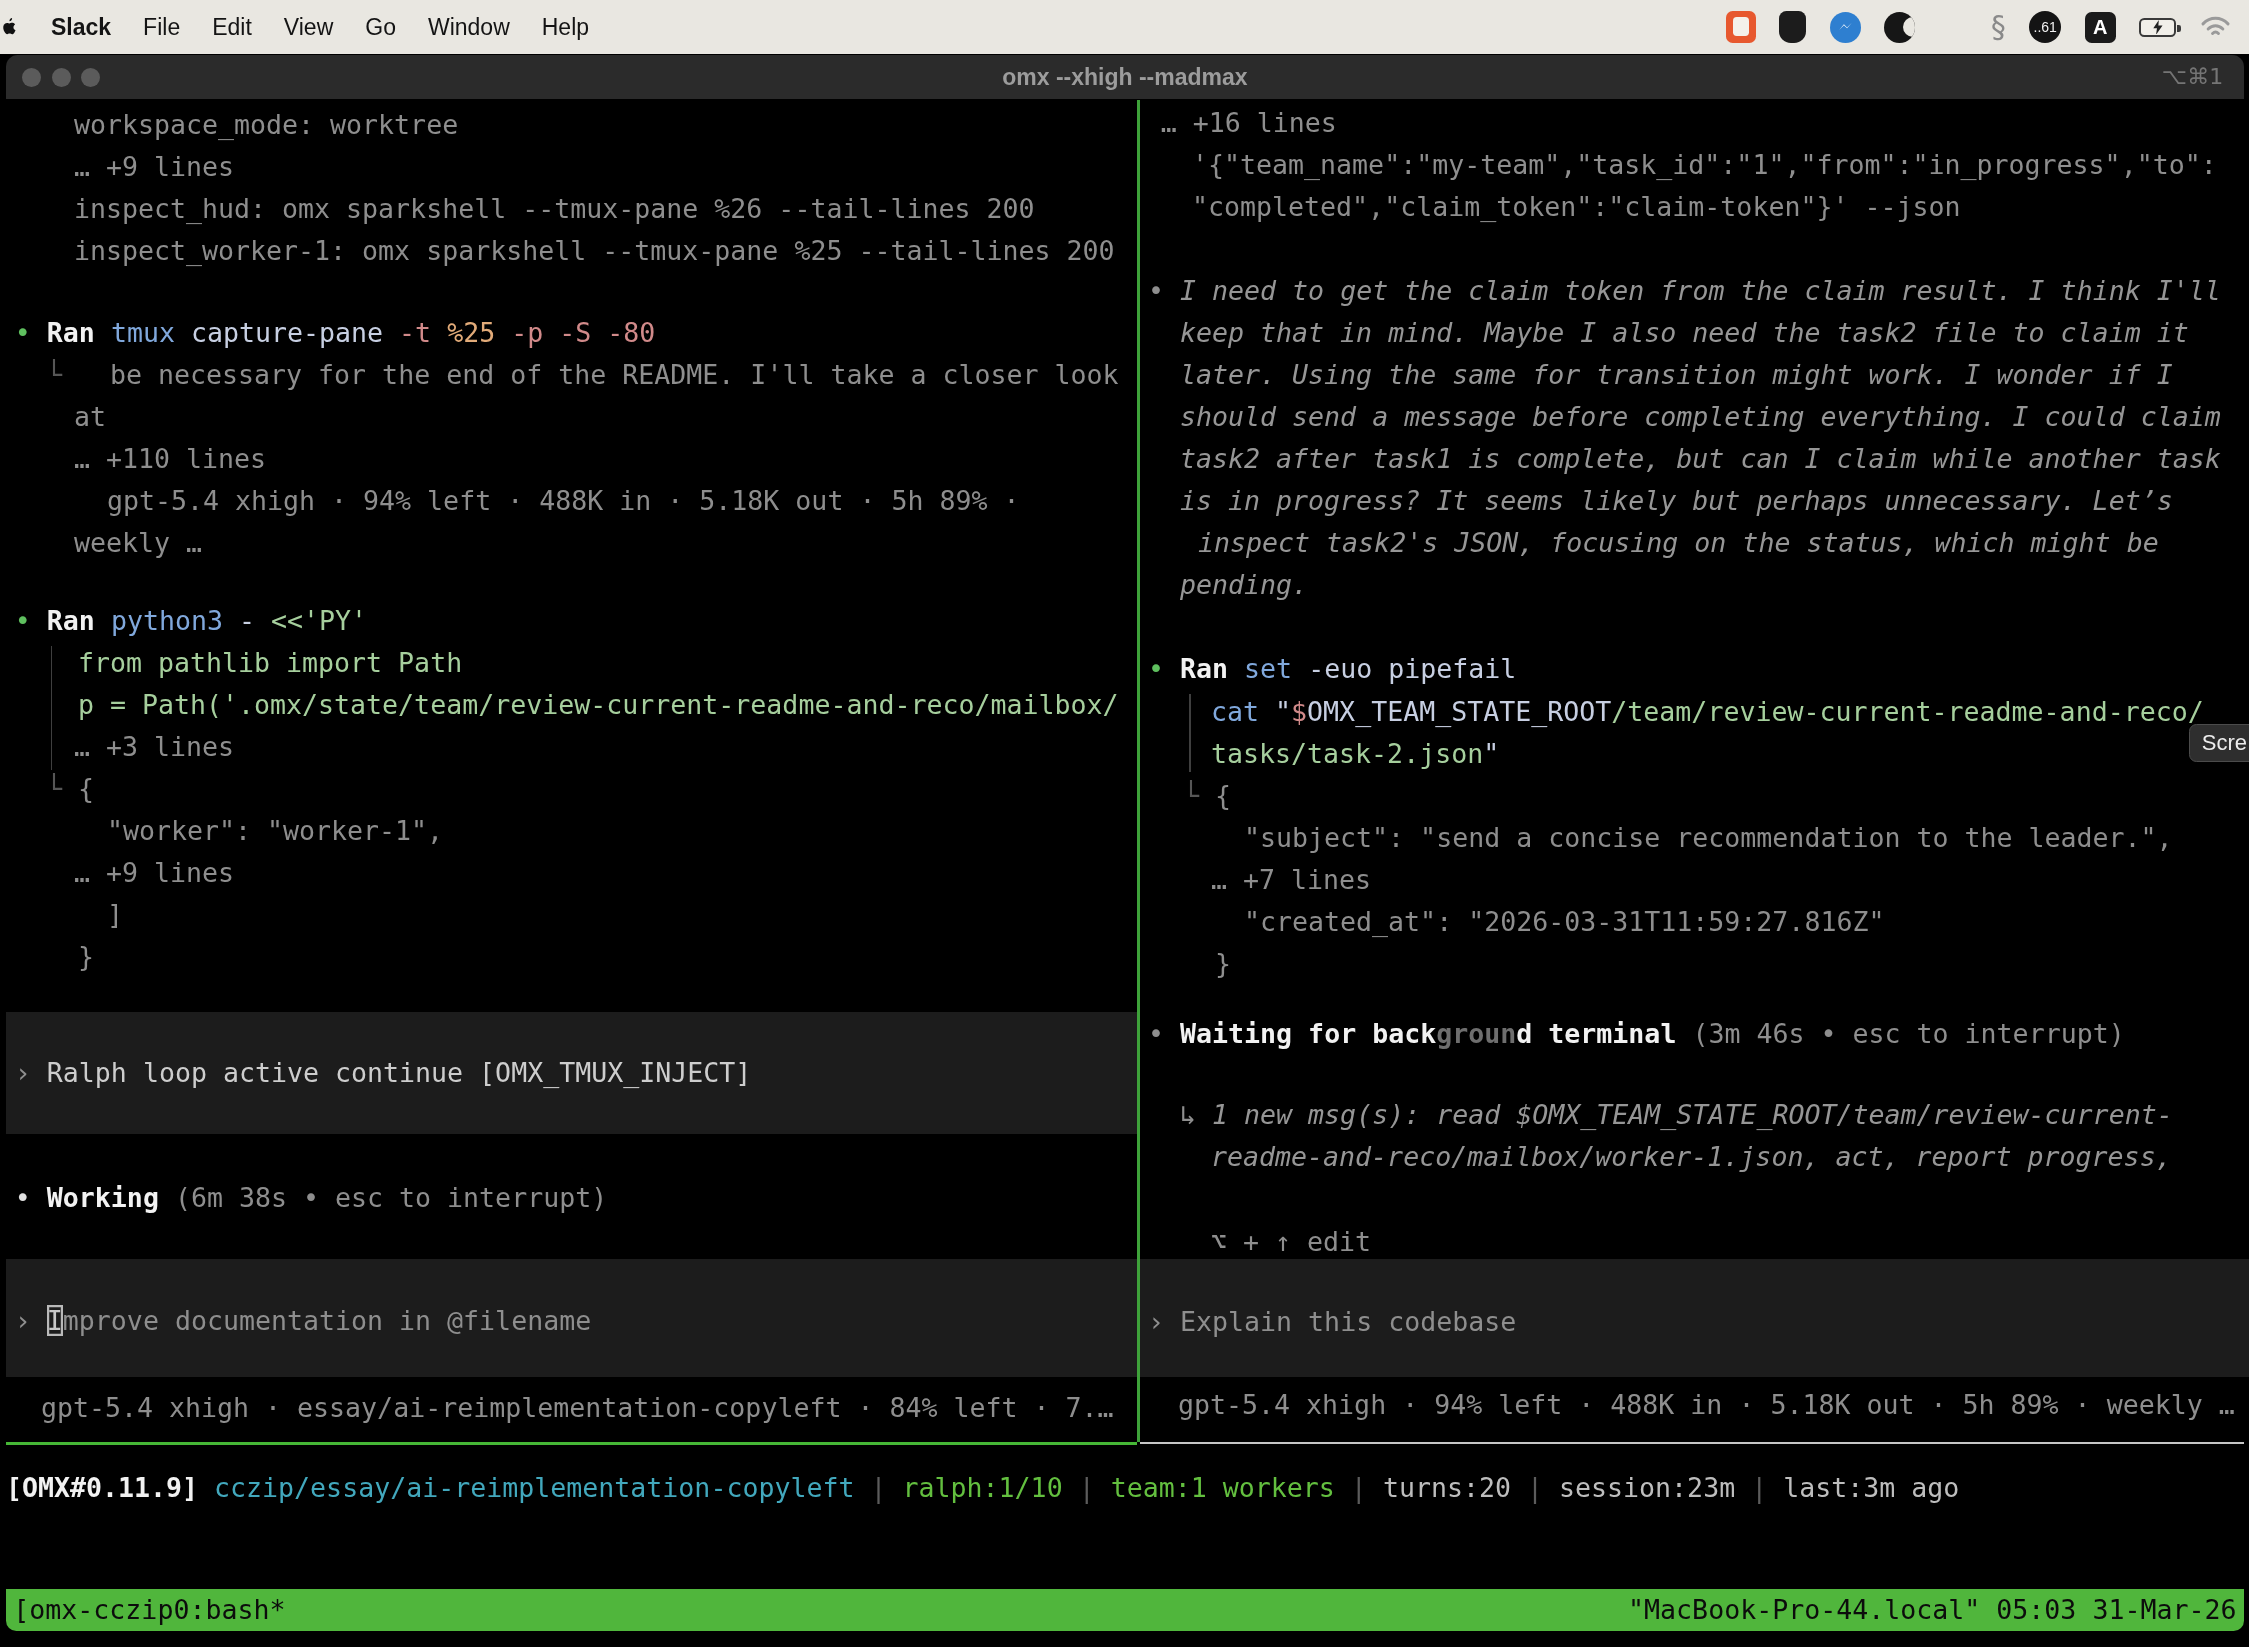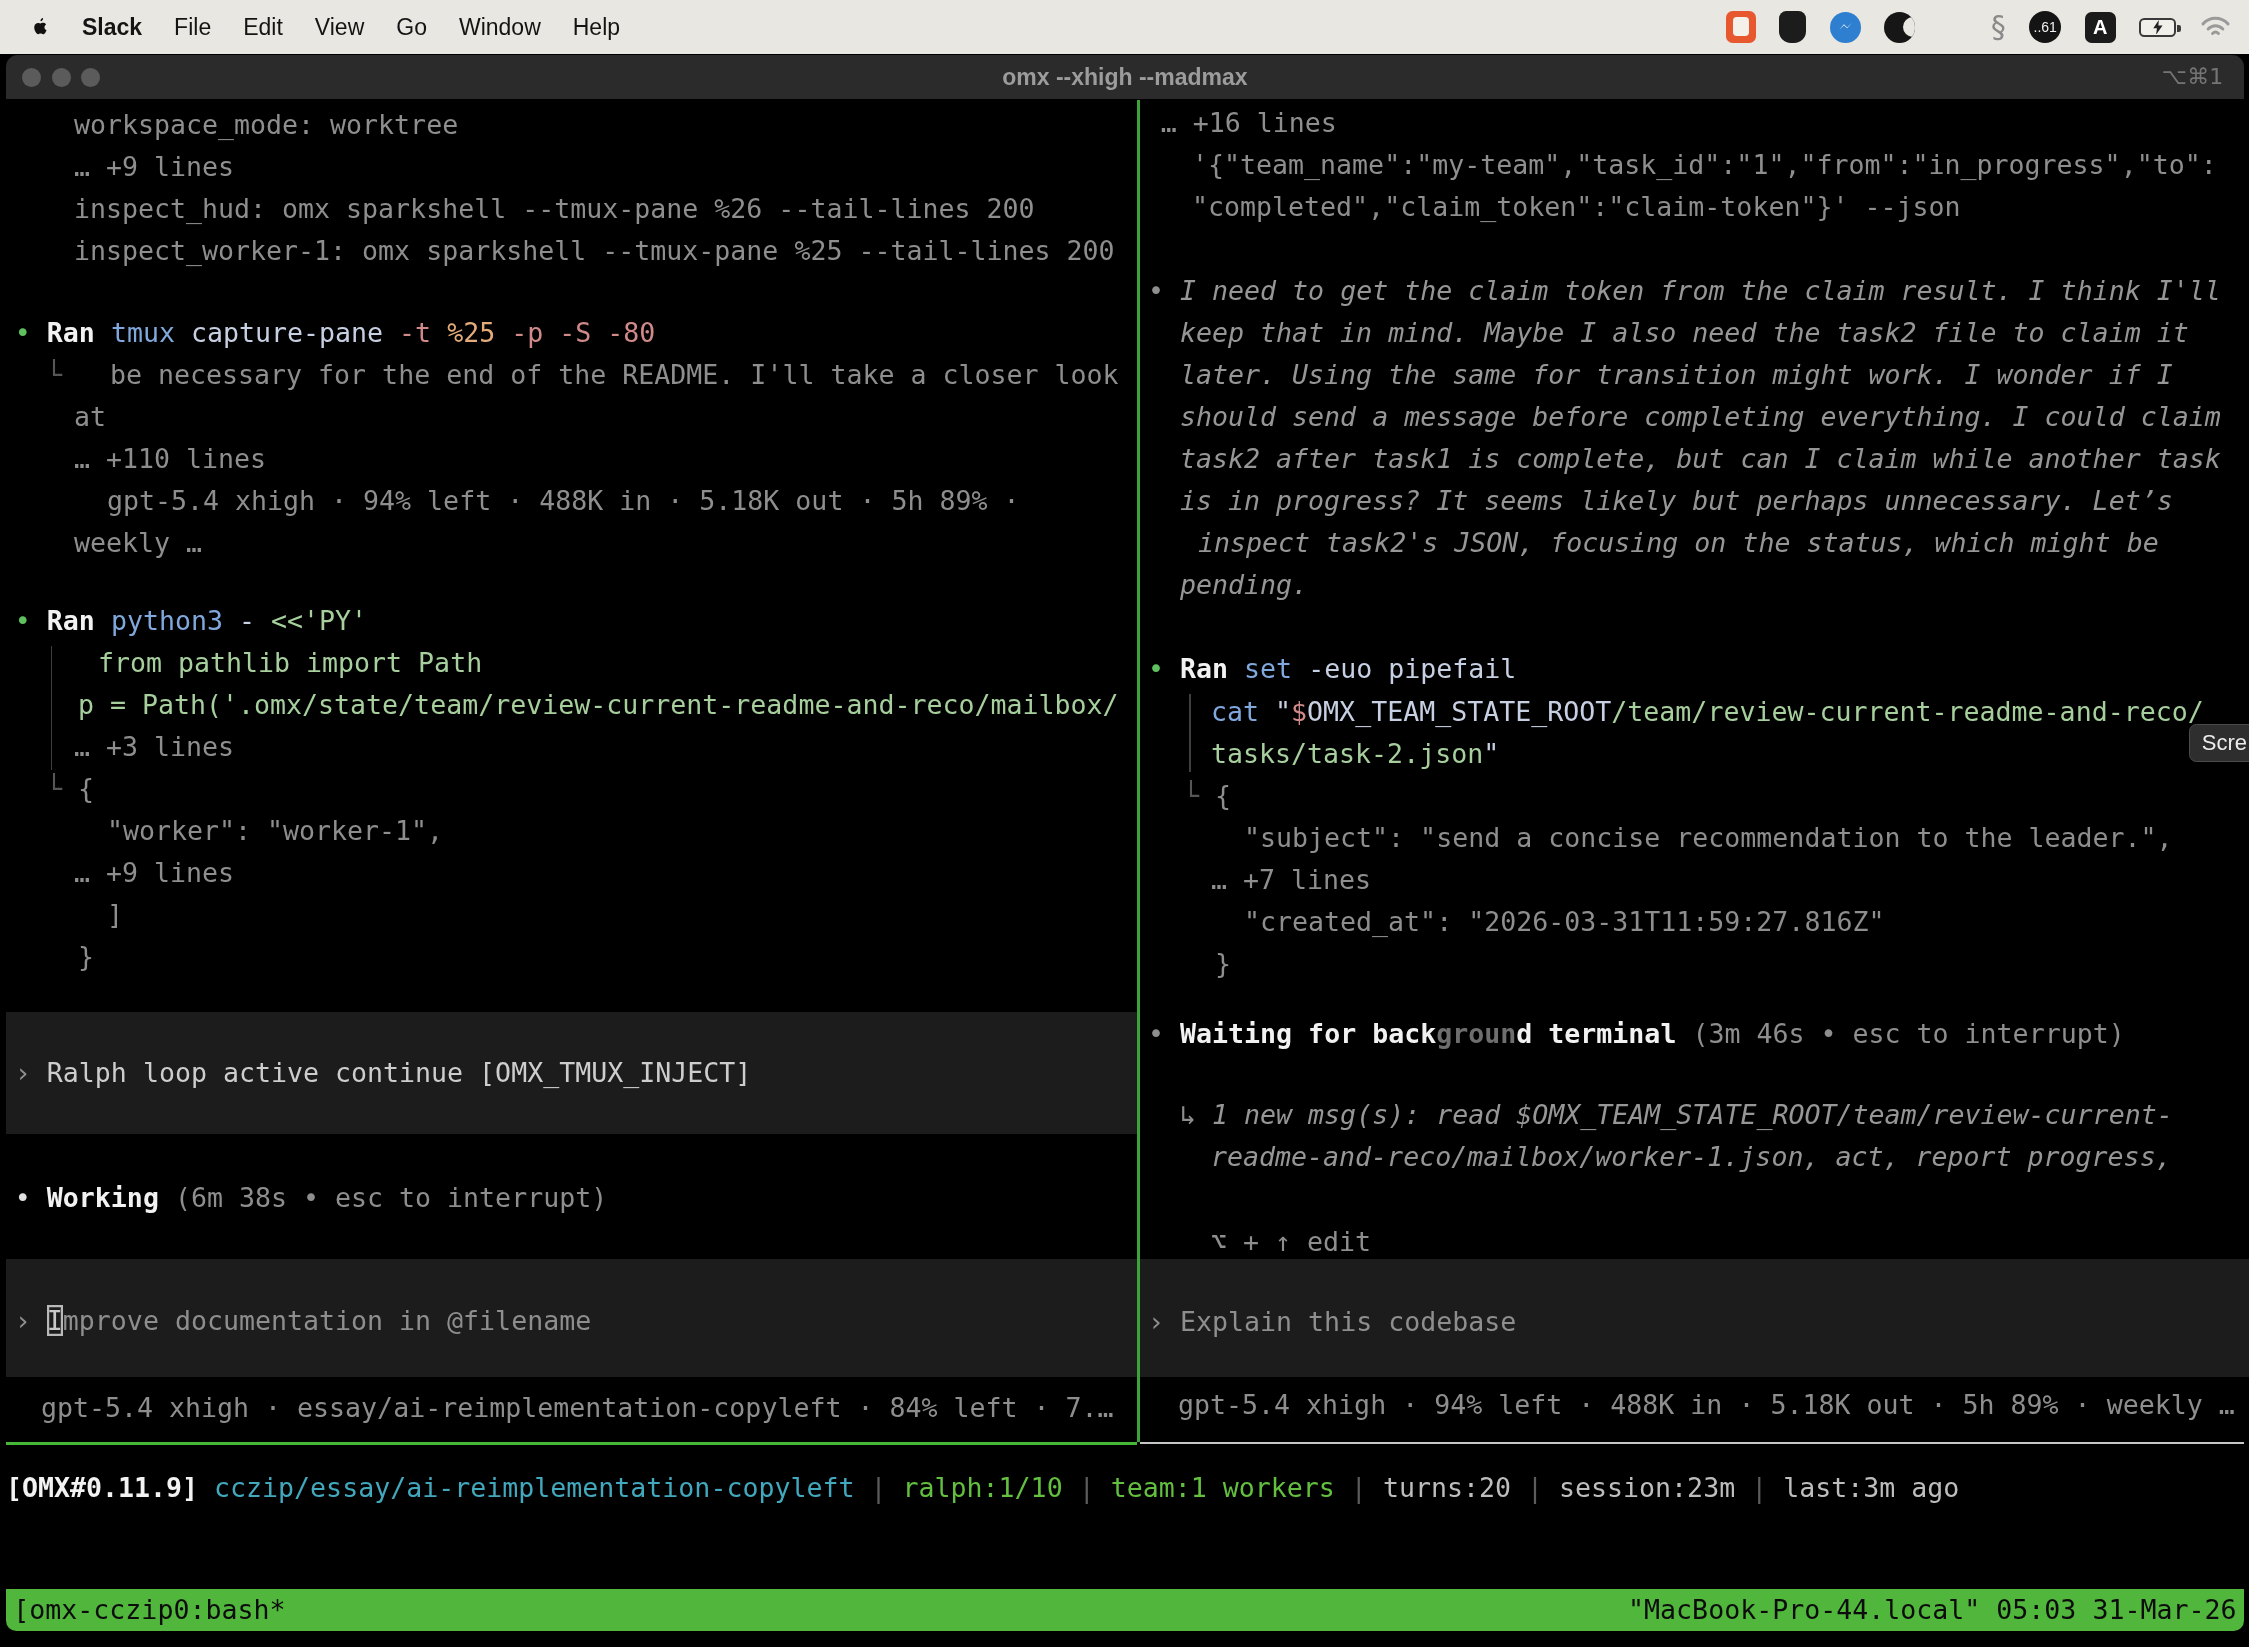--- a/index.html
+++ b/index.html
@@ -1,21 +1,21 @@
 <!DOCTYPE html>
 <html style="font-size:11.8px"><head>
 <meta charset="utf-8">
 <style>
   * { margin:0; padding:0; box-sizing:border-box; }
   html,body { width:2250px; height:1648px; background:#000; overflow:hidden; }
   body { font-family:"DejaVu Sans Mono", monospace; position:relative; }
 
   
   .menubar { position:absolute; left:0; top:0; width:2250px; height:54px;
-    background:#e9e7e1; display:flex; align-items:center; padding-left:31px;
+    background:#e9e7e1; display:flex; align-items:center; 
     font-family:"Liberation Sans", sans-serif; font-size:23px; color:#141414; z-index:10; }
   .menubar .apple { margin-right:32px; display:flex; align-items:center; }
   .menubar .mi { margin-right:32px; }
   .menubar .app { font-weight:bold; }
   .statusicons { margin-left:auto; display:flex; align-items:center; gap:23.6px; padding-right:19px; }
   .sic { display:flex; align-items:center; justify-content:center; }
   .ic-rec { width:29.5px; height:32px; background:#e7582e; border-radius:6.6px; position:relative; }
   .ic-rec::after { content:''; position:absolute; left:6.6px; top:5.9px; width:16px; height:19px; background:#f4f1ea; border-radius:3.7px; }
   .ic-shield { width:26.6px; height:32px; background:#1c1c1c; border-radius:7.4px 7.4px 11.8px 11.8px; display:grid;
     grid-template-columns:repeat(3,5.2px); grid-template-rows:repeat(3,5.2px); gap:2.2px; place-content:center; }
@@ -170,21 +170,21 @@
     <div class="tl" style="left: 68px; top: 46px;"><span class="c-gray">… +9 lines</span></div>
     <div class="tl" style="left: 68px; top: 88px;"><span class="c-gray">inspect_hud: omx sparkshell --tmux-pane %26 --tail-lines 200</span></div>
     <div class="tl" style="left: 68px; top: 130px;"><span class="c-gray">inspect_worker-1: omx sparkshell --tmux-pane %25 --tail-lines 200</span></div>
     <div class="tl" style="left: 8.9px; top: 212px;"><span class="c-gb">•</span><span class="c-gray"> </span><span class="c-wb">Ran</span><span class="c-gray"> </span><span class="c-blue">tmux</span><span class="c-lav"> capture-pane </span><span class="c-rose">-t</span><span class="c-lav"> </span><span class="c-orange">%25</span><span class="c-rose"> -p -S -80</span></div>
     <div class="tl" style="left: 40px; top: 254px;"><span class="c-guide">└</span><span class="c-gray">   be necessary for the end of the README. I'll take a closer look</span></div>
     <div class="tl" style="left: 68px; top: 296px;"><span class="c-gray">at</span></div>
     <div class="tl" style="left: 68px; top: 338px;"><span class="c-gray">… +110 lines</span></div>
     <div class="tl" style="left: 101px; top: 380px;"><span class="c-gray">gpt-5.4 xhigh · 94% left · 488K in · 5.18K out · 5h 89% ·</span></div>
     <div class="tl" style="left: 68px; top: 422px;"><span class="c-gray">weekly …</span></div>
     <div class="tl" style="left: 8.9px; top: 500px;"><span class="c-gb">•</span><span class="c-gray"> </span><span class="c-wb">Ran</span><span class="c-gray"> </span><span class="c-blue">python3</span><span class="c-lav"> - </span><span class="c-mint">&lt;&lt;'PY'</span></div>
-    <div class="tl" style="left: 72px; top: 542px; margin-left: 20px;"><span class="c-mint">from pathlib import Path</span></div>
+    <div class="tl" style="left: 72px; top: 542px;"><span class="c-mint">from pathlib import Path</span></div>
     <div class="tl" style="left: 72px; top: 584px;"><span class="c-mint">p = Path('.omx/state/team/review-current-readme-and-reco/mailbox/</span></div>
     <div class="tl" style="left: 68px; top: 626px;"><span class="c-gray">… +3 lines</span></div>
     <div class="tl" style="left: 40px; top: 668px;"><span class="c-guide">└ </span><span class="c-gray">{</span></div>
     <div class="tl" style="left: 101px; top: 710px;"><span class="c-gray">"worker": "worker-1",</span></div>
     <div class="tl" style="left: 68px; top: 752px;"><span class="c-gray">… +9 lines</span></div>
     <div class="tl" style="left: 101px; top: 794px;"><span class="c-gray">]</span></div>
     <div class="tl" style="left: 72px; top: 836px;"><span class="c-gray">}</span></div>
     <div class="tl" style="left: 8.9px; top: 952px;"><span class="c-gray">› </span><span class="c-lgray">Ralph loop active continue [OMX_TMUX_INJECT]</span></div>
     <div class="tl" style="left: 8.9px; top: 1077px;"><span class="c-wbul">•</span><span class="c-gray"> </span><span class="c-wb">Working</span><span class="c-gray"> (6m 38s • esc to interrupt)</span></div>
     <div class="tl" style="left: 8.9px; top: 1200px;"><span class="c-gray">› </span><span class="c-cursor">I</span><span class="c-gray">mprove documentation in @filename</span></div>

